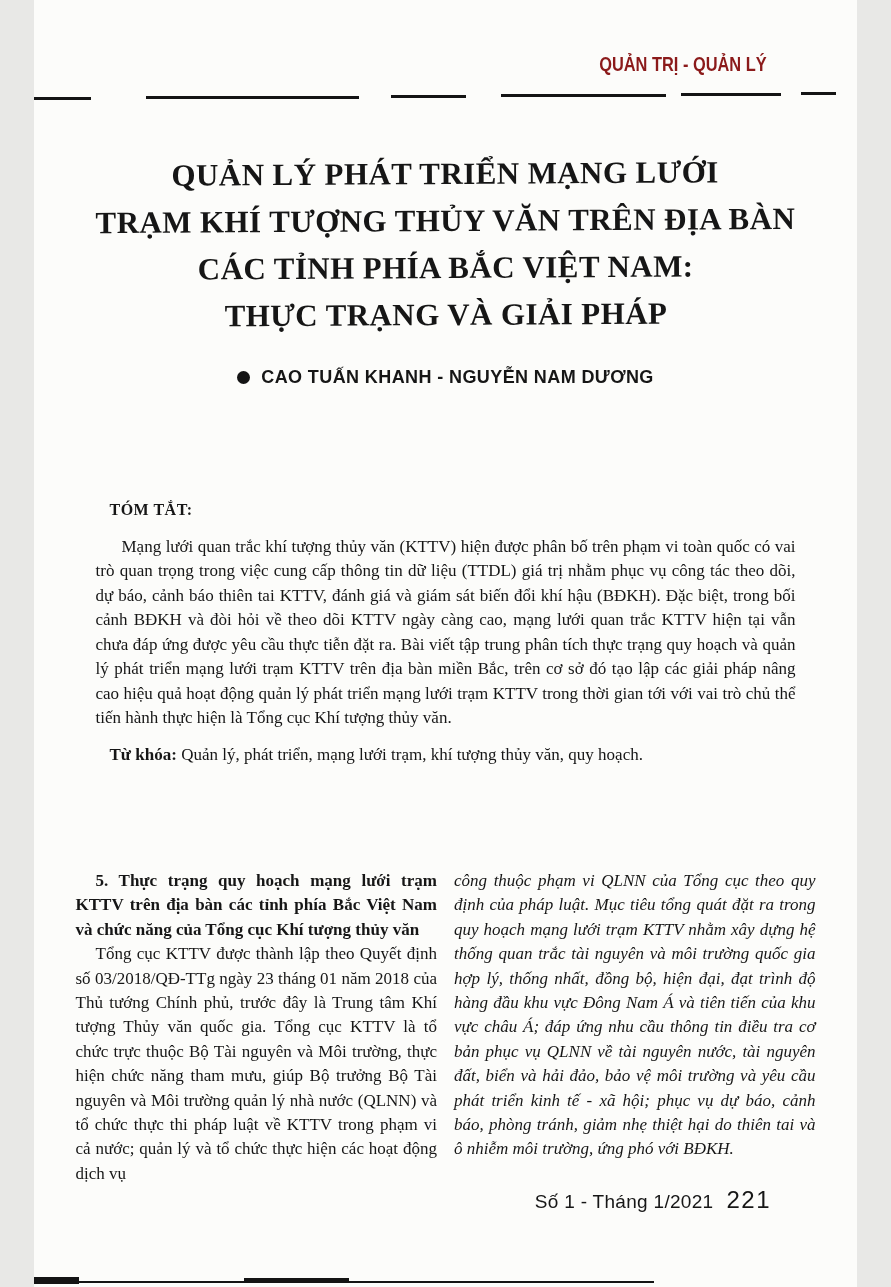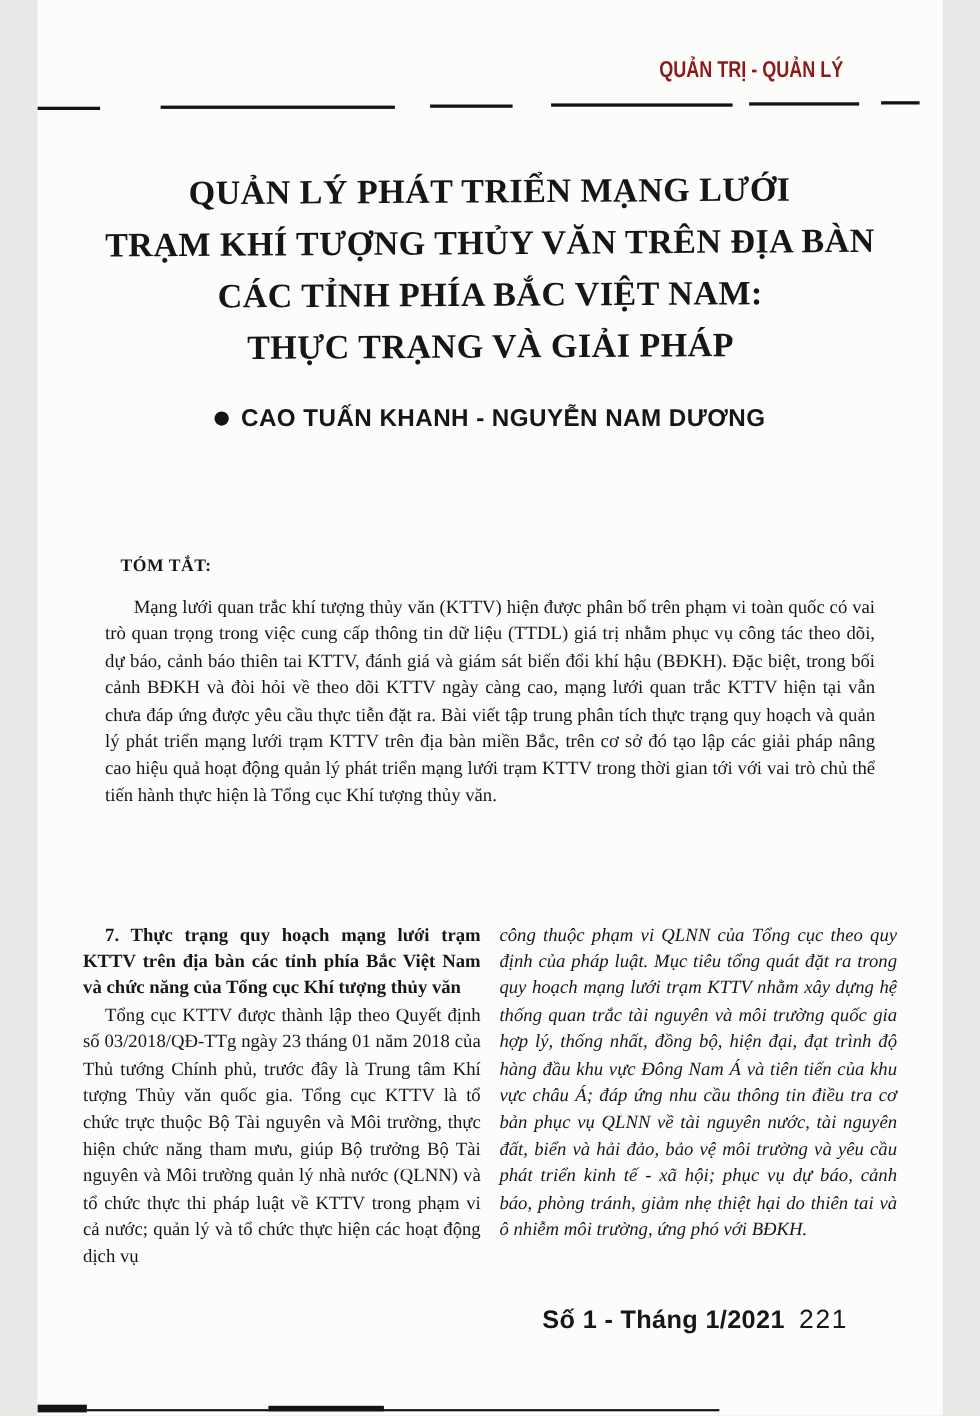--- a/index.html
+++ b/index.html
@@ -31,21 +31,21 @@
     font-size: 31px;
     line-height: 47px;
     letter-spacing: 0.4px;
     transform: rotate(-0.35deg);
   }
   
   .authors {
     margin-top: 29px;
     display: flex; justify-content: center; align-items: center;
     font-family: "Liberation Sans", sans-serif;
-    font-weight: bold; font-size: 22px;
+    font-weight: bold; font-size: 18px;
     letter-spacing: 0.4px;
     text-align: right;
   }
   .bullet-icon {
     width: 13px; height: 13px; border-radius: 50%;
     background: #141414; display: inline-block;
     margin-right: 11px; flex: 0 0 auto;
   }
   
   .abstract {
@@ -80,21 +80,21 @@
   }
   .col-para { text-indent: 20px; margin: 0; }
   .col-para.continuation { text-indent: 0; font-style: italic; }
   
   .footer {
     position: absolute; top: 1186px; right: 86px;
     font-family: "Liberation Sans", sans-serif;
     display: flex; align-items: baseline; gap: 13px;
     white-space: nowrap;
   }
-  .footer-issue { font-weight: bold; font-size: 23px; letter-spacing: 0.3px; }
+  .footer-issue { font-weight: normal; font-size: 19px; letter-spacing: 0.3px; }
   .footer-page { font-size: 24px; letter-spacing: 1.5px; }
 </style>
 </head>
 <body>
 
 <div class="page" style="background: rgb(252, 252, 250); color: rgb(22, 22, 22);">
 
   <div class="section-label" id="section-label" style="color: rgb(139, 26, 26);">QUẢN TRỊ - QUẢN LÝ</div>
 
   <div>
@@ -114,25 +114,26 @@
   </h1>
 
   <div class="authors">
     <span class="bullet-icon"></span>
     <span>CAO TUẤN KHANH - NGUYỄN NAM DƯƠNG</span>
   </div>
 
   <div class="abstract">
     <p class="abstract-heading">TÓM TẮT:</p>
     <p class="abstract-body">Mạng lưới quan trắc khí tượng thủy văn (KTTV) hiện được phân bố trên phạm vi toàn quốc có vai trò quan trọng trong việc cung cấp thông tin dữ liệu (TTDL) giá trị nhằm phục vụ công tác theo dõi, dự báo, cảnh báo thiên tai KTTV, đánh giá và giám sát biến đổi khí hậu (BĐKH). Đặc biệt, trong bối cảnh BĐKH và đòi hỏi về theo dõi KTTV ngày càng cao, mạng lưới quan trắc KTTV hiện tại vẫn chưa đáp ứng được yêu cầu thực tiễn đặt ra. Bài viết tập trung phân tích thực trạng quy hoạch và quản lý phát triển mạng lưới trạm KTTV trên địa bàn miền Bắc, trên cơ sở đó tạo lập các giải pháp nâng cao hiệu quả hoạt động quản lý phát triển mạng lưới trạm KTTV trong thời gian tới với vai trò chủ thể tiến hành thực hiện là Tổng cục Khí tượng thủy văn.</p>
+    <p class="keywords"><span class="kw-label">Từ khóa:</span><span> Quản lý, phát triển, mạng lưới trạm, khí tượng thủy văn, quy hoạch.</span></p>
   </div>
 
   <div class="columns">
     <div class="col">
-      <p class="col-heading">7. Thực trạng quy hoạch mạng lưới trạm KTTV trên địa bàn các tỉnh phía Bắc Việt Nam và chức năng của Tổng cục Khí tượng thủy văn</p>
+      <p class="col-heading">5. Thực trạng quy hoạch mạng lưới trạm KTTV trên địa bàn các tỉnh phía Bắc Việt Nam và chức năng của Tổng cục Khí tượng thủy văn</p>
       <p class="col-para">Tổng cục KTTV được thành lập theo Quyết định số 03/2018/QĐ-TTg ngày 23 tháng 01 năm 2018 của Thủ tướng Chính phủ, trước đây là Trung tâm Khí tượng Thủy văn quốc gia. Tổng cục KTTV là tổ chức trực thuộc Bộ Tài nguyên và Môi trường, thực hiện chức năng tham mưu, giúp Bộ trưởng Bộ Tài nguyên và Môi trường quản lý nhà nước (QLNN) và tổ chức thực thi pháp luật về KTTV trong phạm vi cả nước; quản lý và tổ chức thực hiện các hoạt động dịch vụ</p>
     </div>
     <div class="col">
       <p class="col-para continuation">công thuộc phạm vi QLNN của Tổng cục theo quy định của pháp luật. Mục tiêu tổng quát đặt ra trong quy hoạch mạng lưới trạm KTTV nhằm xây dựng hệ thống quan trắc tài nguyên và môi trường quốc gia hợp lý, thống nhất, đồng bộ, hiện đại, đạt trình độ hàng đầu khu vực Đông Nam Á và tiên tiến của khu vực châu Á; đáp ứng nhu cầu thông tin điều tra cơ bản phục vụ QLNN về tài nguyên nước, tài nguyên đất, biển và hải đảo, bảo vệ môi trường và yêu cầu phát triển kinh tế - xã hội; phục vụ dự báo, cảnh báo, phòng tránh, giảm nhẹ thiệt hại do thiên tai và ô nhiễm môi trường, ứng phó với BĐKH.</p>
     </div>
   </div>
 
   <div class="footer">
     <span class="footer-issue">Số 1 - Tháng 1/2021</span>
     <span class="footer-page">221</span>

